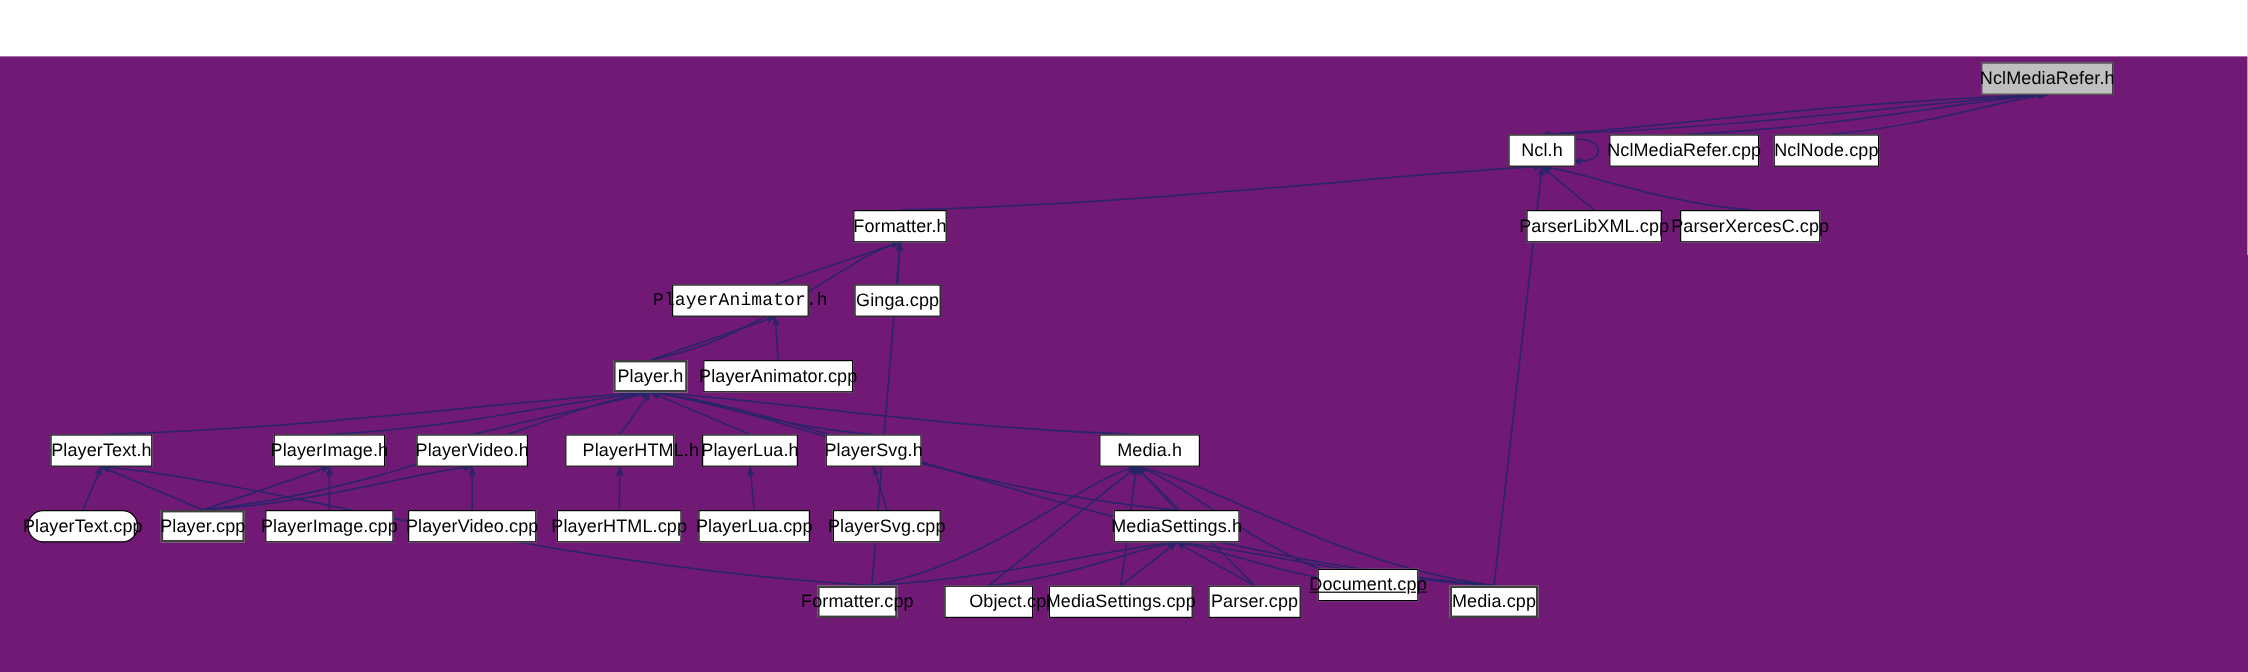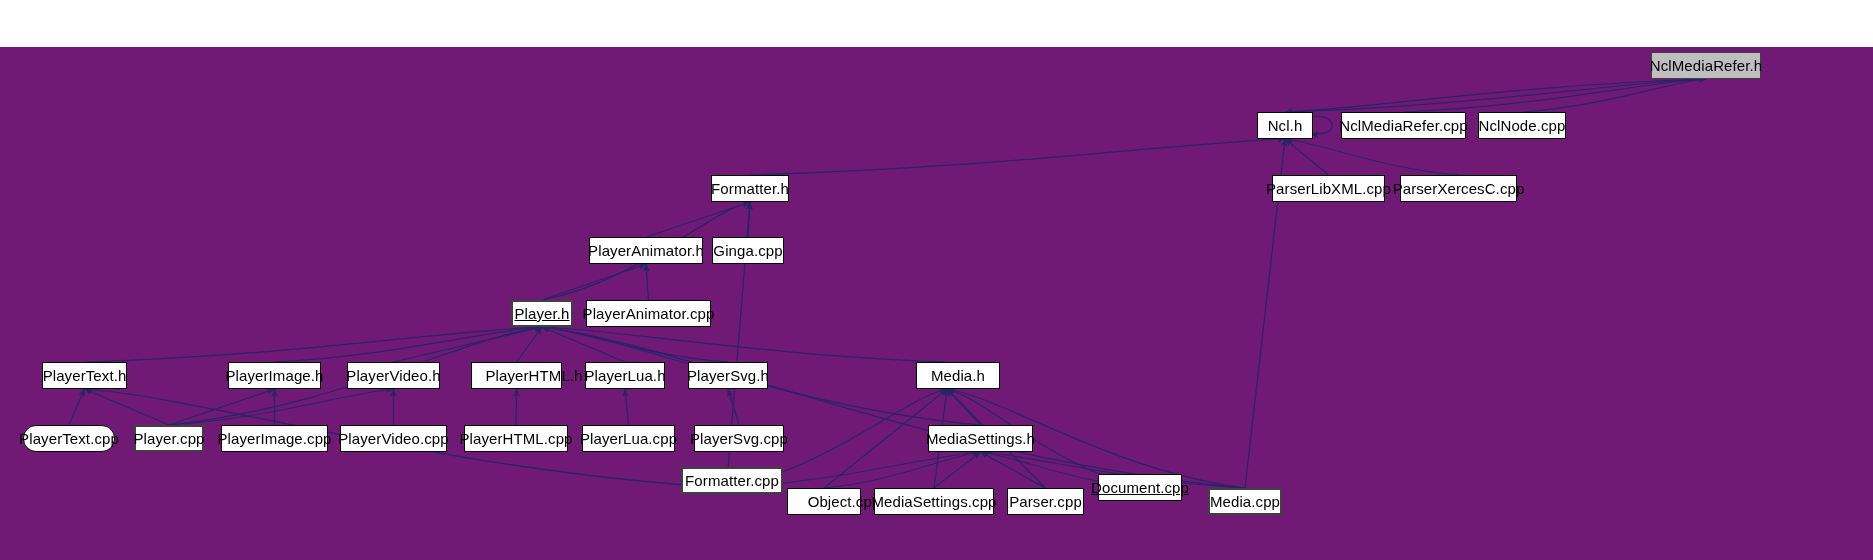--- a/index.html
+++ b/index.html
@@ -86,39 +86,39 @@
       </g>
   </svg>
   <div id="node-layer">
       <div class="node highlight" style="left: 1651px; top: 5px; width: 110px;">NclMediaRefer.h</div>
       <div class="node" style="left: 1257px; top: 65px; width: 56px;">Ncl.h</div>
       <div class="node" style="left: 1341px; top: 65px; width: 125px;">NclMediaRefer.cpp</div>
       <div class="node" style="left: 1478px; top: 65px; width: 88px;">NclNode.cpp</div>
       <div class="node" style="left: 1272px; top: 128px; width: 113px;">ParserLibXML.cpp</div>
       <div class="node" style="left: 1400px; top: 128px; width: 117px;">ParserXercesC.cpp</div>
       <div class="node" style="left: 711px; top: 128px; width: 78px;">Formatter.h</div>
-      <div class="node" style="left: 589px; top: 190px; width: 114px;">PlayerAnimator.h</div>
+      <div class="node" style="left: 560px; top: 190px; width: 114px; font-family: Liberation Mono, monospace;">PlayerAnimator.h</div>
       <div class="node" style="left: 712px; top: 190px; width: 72px;">Ginga.cpp</div>
-      <div class="node bold" style="left: 511px; top: 253px; width: 62px; text-decoration: underline;">Player.h</div>
+      <div class="node bold" style="left: 511px; top: 253px; width: 62px;">Player.h</div>
       <div class="node" style="left: 586px; top: 253px; width: 125px;">PlayerAnimator.cpp</div>
       <div class="node" style="left: 42px; top: 315px; width: 85px;">PlayerText.h</div>
       <div class="node" style="left: 228px; top: 315px; width: 93px;">PlayerImage.h</div>
       <div class="node" style="left: 347px; top: 315px; width: 93px;">PlayerVideo.h</div>
       <div class="node" style="left: 471px; top: 315px; width: 91px; padding-left: 35px;">PlayerHTML.h</div>
       <div class="node" style="left: 585px; top: 315px; width: 80px;">PlayerLua.h</div>
       <div class="node" style="left: 688px; top: 315px; width: 80px;">PlayerSvg.h</div>
       <div class="node" style="left: 916px; top: 315px; width: 84px;">Media.h</div>
       <div class="node" style="left: 23px; top: 378px; width: 92px; border-radius: 13px;">PlayerText.cpp</div>
       <div class="node bold" style="left: 134px; top: 378px; width: 70px;">Player.cpp</div>
       <div class="node" style="left: 221px; top: 378px; width: 107px;">PlayerImage.cpp</div>
       <div class="node" style="left: 340px; top: 378px; width: 107px;">PlayerVideo.cpp</div>
       <div class="node" style="left: 464px; top: 378px; width: 104px;">PlayerHTML.cpp</div>
       <div class="node" style="left: 582px; top: 378px; width: 93px;">PlayerLua.cpp</div>
       <div class="node" style="left: 694px; top: 378px; width: 90px;">PlayerSvg.cpp</div>
       <div class="node" style="left: 928px; top: 378px; width: 105px;">MediaSettings.h</div>
-      <div class="node bold" style="left: 681px; top: 420px; width: 102px;">Formatter.cpp</div>
+      <div class="node bold" style="left: 681px; top: 441px; width: 67px;">Formatter.cpp</div>
       <div class="node" style="left: 787px; top: 441px; width: 74px; padding-left: 40px;">Object.cpp</div>
       <div class="node" style="left: 874px; top: 441px; width: 120px;">MediaSettings.cpp</div>
       <div class="node" style="left: 1007px; top: 441px; width: 77px;">Parser.cpp</div>
       <div class="node" style="left: 1098px; top: 427px; width: 84px; text-decoration: underline;">Document.cpp</div>
       <div class="node bold" style="left: 1208px; top: 441px; width: 74px;">Media.cpp</div>
     </div>
 </div>
 
 </body></html>

